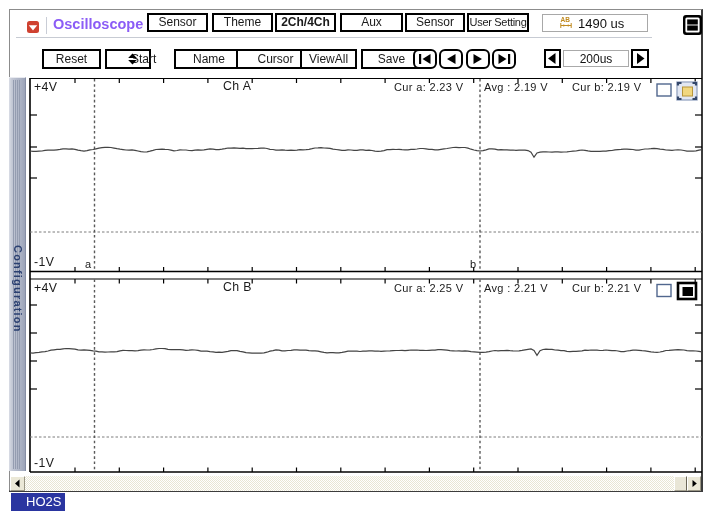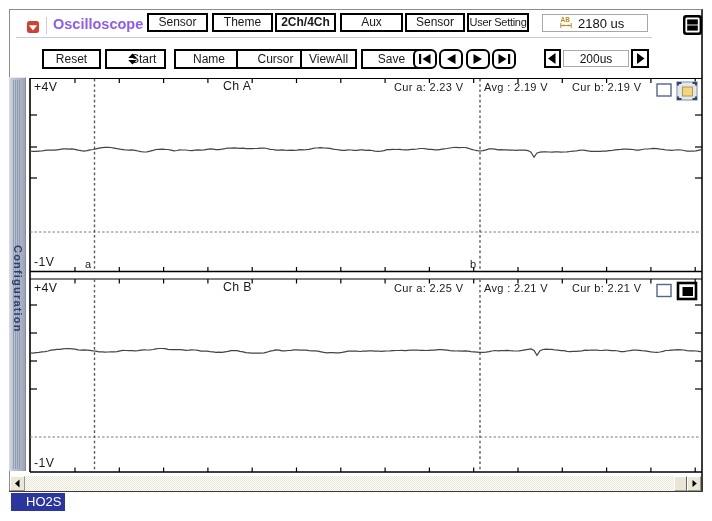--- a/index.html
+++ b/index.html
@@ -32,32 +32,32 @@
 <svg class="abs" style="left:560px;top:16px;" width="13" height="13" viewBox="0 0 13 13">
  <text x="0.5" y="6" font-size="6.5" font-weight="bold" fill="#c08a20" font-family="Liberation Sans">AB</text>
  <g stroke="#c08a20" stroke-width="1">
       <line x1="0.8" y1="9.5" x2="11.2" y2="9.5"></line>
       <line x1="0.8" y1="7" x2="0.8" y2="12"></line>
       <line x1="11.2" y1="7" x2="11.2" y2="12"></line>
     </g>
  <polygon points="2,9.5 4.2,8.2 4.2,10.8" fill="#c08a20"></polygon>
     <polygon points="10,9.5 7.8,8.2 7.8,10.8" fill="#c08a20"></polygon>
 </svg>
-<div class="abs" style="left:578px;top:16px;font-size:13px;color:#111;">2180 us</div>
+<div class="abs" style="left:578px;top:16px;font-size:13px;color:#111;">1490 us</div>
 
 <svg class="abs" style="left:683px;top:15px;" width="20" height="21" viewBox="0 0 20 21">
  <rect x="0" y="0" width="19" height="20" rx="3" fill="#000"></rect>
  <rect x="2.4" y="2.4" width="14.2" height="15.2" rx="1.5" fill="#fff"></rect>
  <rect x="4.2" y="4.4" width="10.6" height="4.8" fill="#000"></rect>
  <rect x="4.2" y="10.8" width="10.6" height="4.8" fill="#000"></rect>
  <line x1="4.2" y1="10" x2="14.8" y2="10" stroke="#222" stroke-width="1"></line>
 </svg>
 
 <div class="btn btn2" style="left:21px;width:59px;">Reset</div>
-<div class="btn btn2" style="left:84px;width:61px;padding-right:14px;padding-left:24px;">Start</div>
+<div class="btn btn2" style="left:84px;width:46px;padding-right:14px;padding-left:24px;">Start</div>
 <svg class="abs" style="left:128px;top:53px;" width="9" height="12">
     <polygon points="4.5,0.5 8.8,5 0.2,5" fill="#000"></polygon>
     <polygon points="4.5,11.5 8.8,7 0.2,7" fill="#000"></polygon>
   </svg>
 <div class="btn btn2" style="left:153px;width:70px;">Name</div>
 <div class="btn btn2" style="left:215px;width:79px;">Cursor</div>
 <div class="btn btn2" style="left:279px;width:57px;">ViewAll</div>
 <div class="btn btn2" style="left:340px;width:61px;">Save</div>
 
 <div class="sq" style="left:413px;"></div>

